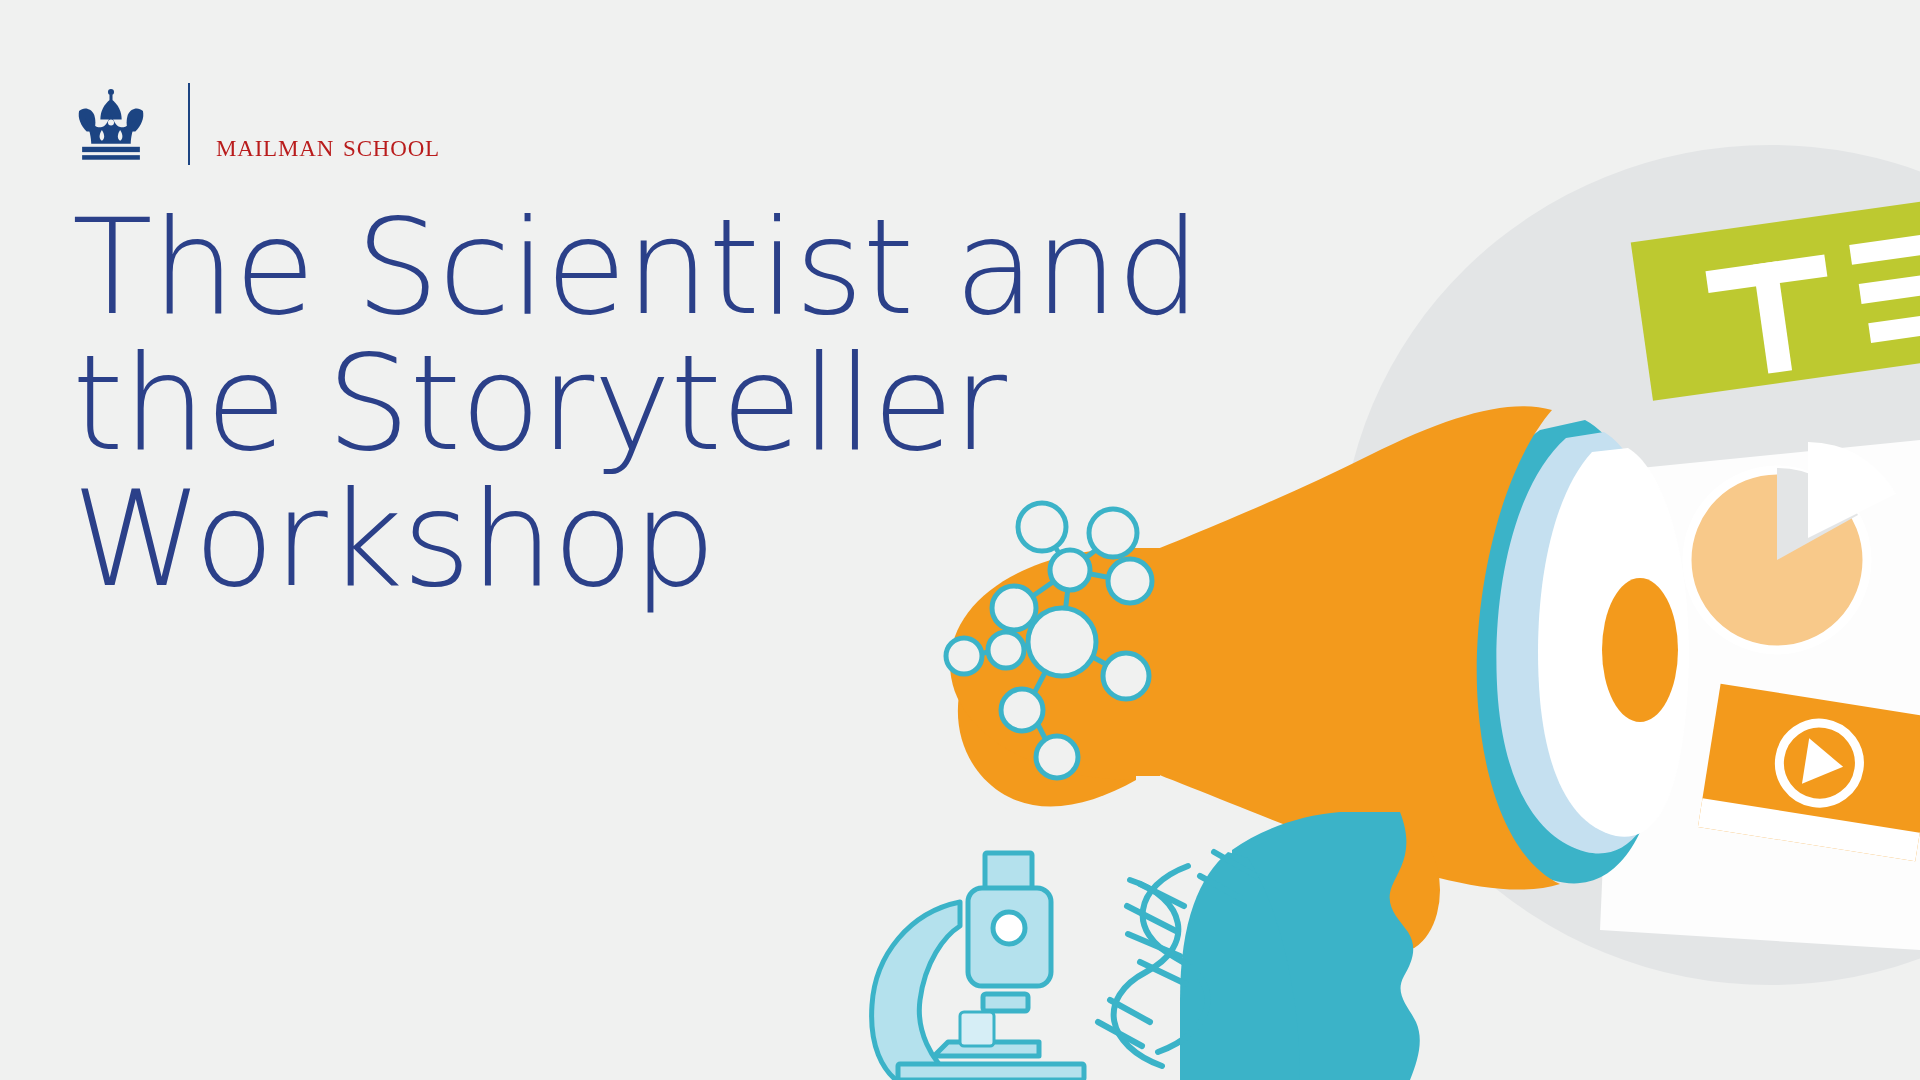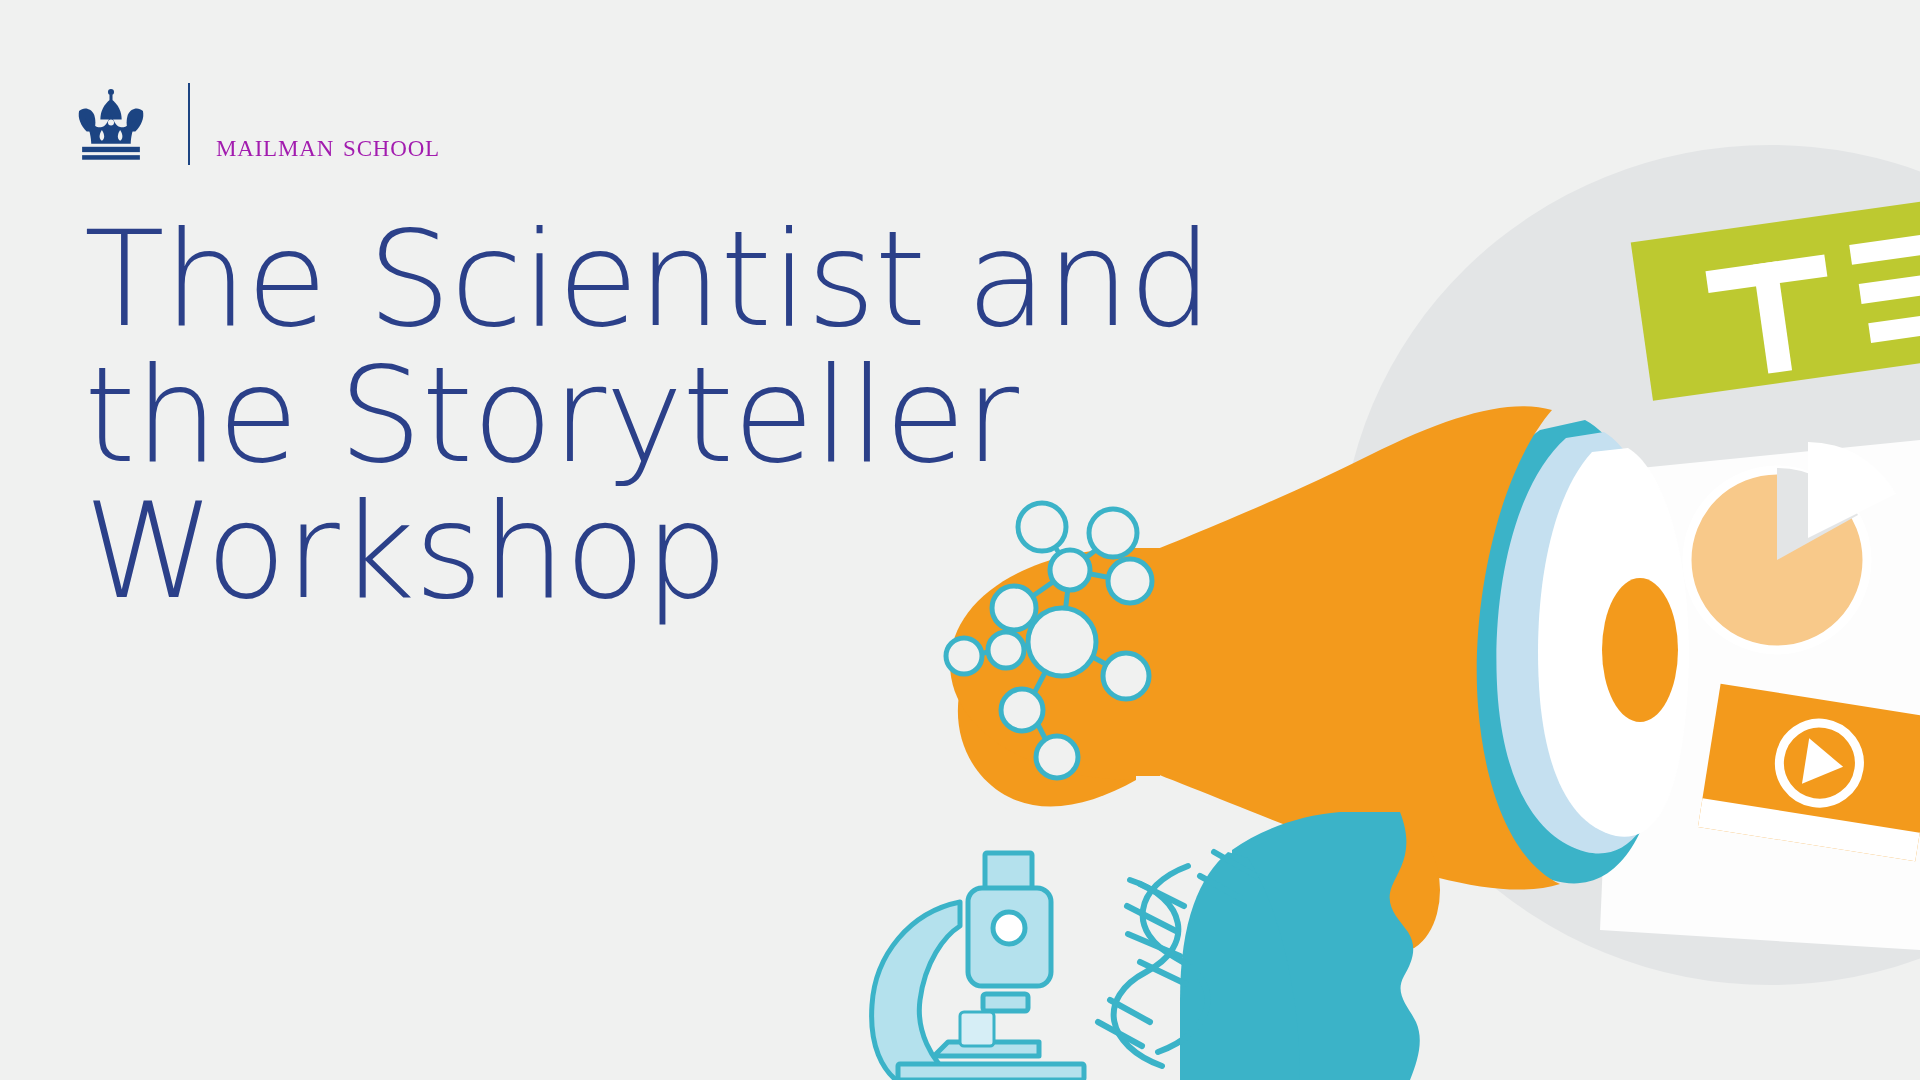--- a/index.html
+++ b/index.html
@@ -45,21 +45,21 @@
   }
   .brand-rule {
     width: 2px;
     height: 82px;
     background: #1c4482;
     margin: 0 26px 0 22px;
     flex: none;
   }
   .brand-unit {
     font-family: "Liberation Serif", serif;
-    color: #a21caf;
+    color: #b91c1c;
     line-height: 1.12;
     white-space: nowrap;
     margin-top: 43px;
   }
   .brand-unit div {
     font-size: 33px;
     letter-spacing: 0.8px;
     font-variant: small-caps;
     text-transform: lowercase;
   }
@@ -69,21 +69,21 @@
     position: absolute;
     left: 68px;
     top: 196px;
     color: #2b4089;
     font-family: "DejaVu Sans", sans-serif;
     font-weight: 300;
     font-size: 132px;
     line-height: 1.03;
     letter-spacing: -1px;
     white-space: pre-line;
-    margin: 16px;
+    margin: 4px;
     -webkit-font-smoothing: antialiased;
   }
 
   
   .artwork {
     position: absolute;
     left: 0;
     top: 0;
     width: 1920px;
     height: 1080px;

